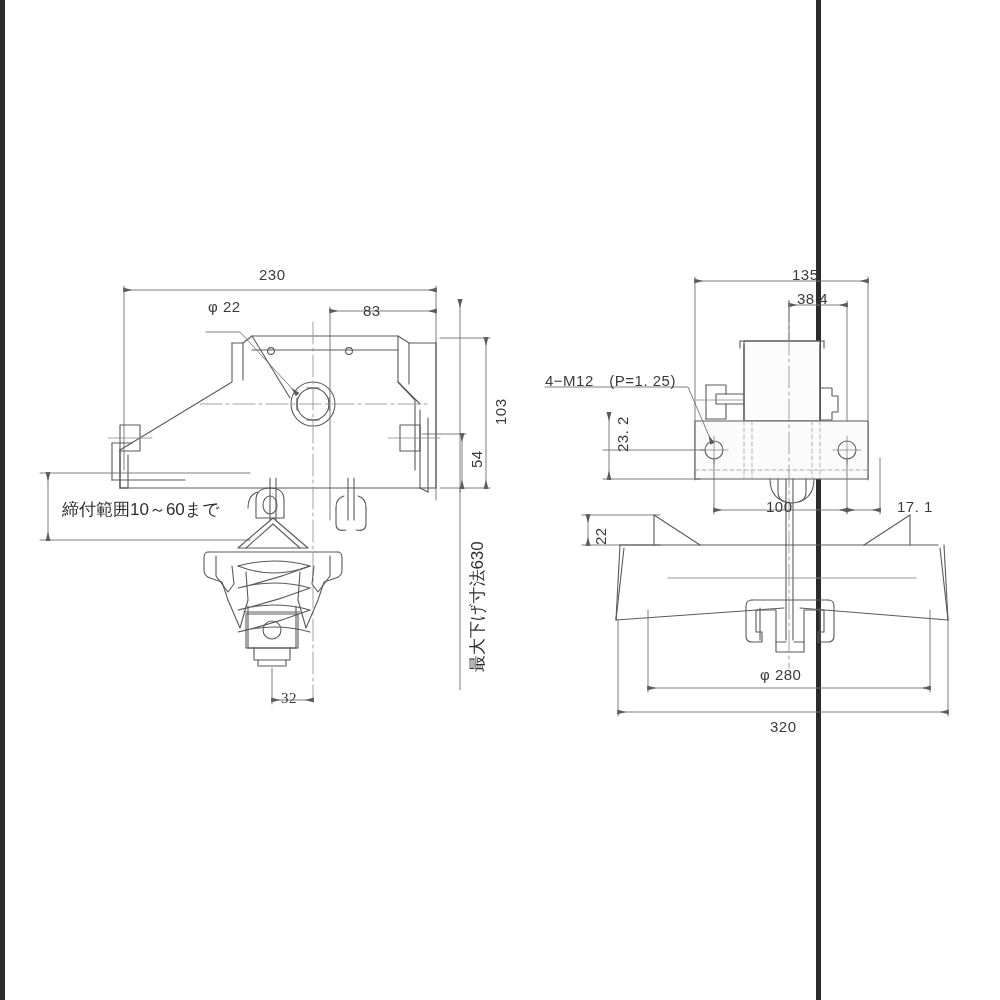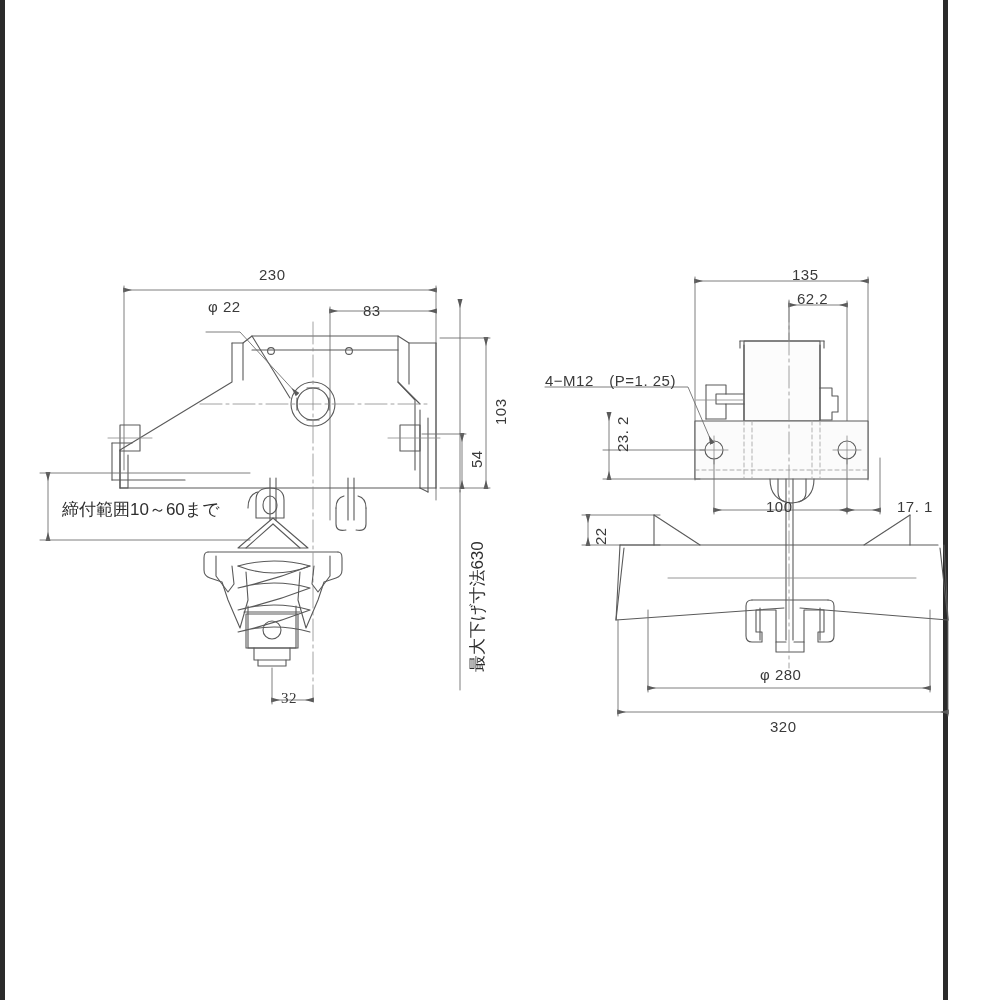--- a/index.html
+++ b/index.html
@@ -1,19 +1,19 @@
 <!DOCTYPE html>
 <html><head>
 <meta charset="utf-8">
 <title>Technical Drawing</title>
 <style>
   html,body{margin:0;padding:0;background:#ffffff;}
   body{width:1000px;height:1000px;overflow:hidden;
        font-family:"Liberation Sans","DejaVu Sans",sans-serif;}
-  #sheet{position:relative;width:948px;height:1000px;background:#ffffff;}
+  #sheet{position:relative;width:821px;height:1000px;background:#ffffff;}
   .edge-band{position:absolute;top:0;height:1000px;width:5px;background:#2b2b2b;}
   .edge-left{left:0;}
   .edge-right{right:0;}
   #dwg{position:absolute;left:0;top:0;width:1000px;height:1000px;}
   .lbl{position:absolute;color:#3a3a3a;white-space:nowrap;
        font-family:"Liberation Sans","DejaVu Sans",sans-serif;}
   .dim{font-size:15px;letter-spacing:0.5px;}
   .jp{font-size:17px;color:#2e2e2e;}
   .rot90{transform-origin:0 0;transform:rotate(-90deg);}
 </style>
@@ -329,21 +329,21 @@
   <div class="lbl dim rot90" style="left:468px;top:468px;">54</div>
 
   <div class="lbl jp" style="left:62px;top:498px;">締付範囲10～60まで</div>
 
   <div class="lbl jp rot90" style="left:466px;top:672px;">最大下げ寸法630</div>
 
   <div class="lbl dim" style="left:281px;top:690px;font-family:Liberation Serif, serif;">32</div>
 
   <div class="lbl dim" style="left:792px;top:266px;">135</div>
 
-  <div class="lbl dim" style="left:797px;top:290px;">62.2</div>
+  <div class="lbl dim" style="left:797px;top:290px;">38.4</div>
 
   <div class="lbl dim" style="left:545px;top:372px;">4−M12　(P=1. 25)</div>
 
   <div class="lbl dim rot90" style="left:614px;top:452px;">23. 2</div>
 
   <div class="lbl dim" style="left:766px;top:498px;">100</div>
 
   <div class="lbl dim" style="left:897px;top:498px;">17. 1</div>
 
   <div class="lbl dim rot90" style="left:592px;top:545px;">22</div>

